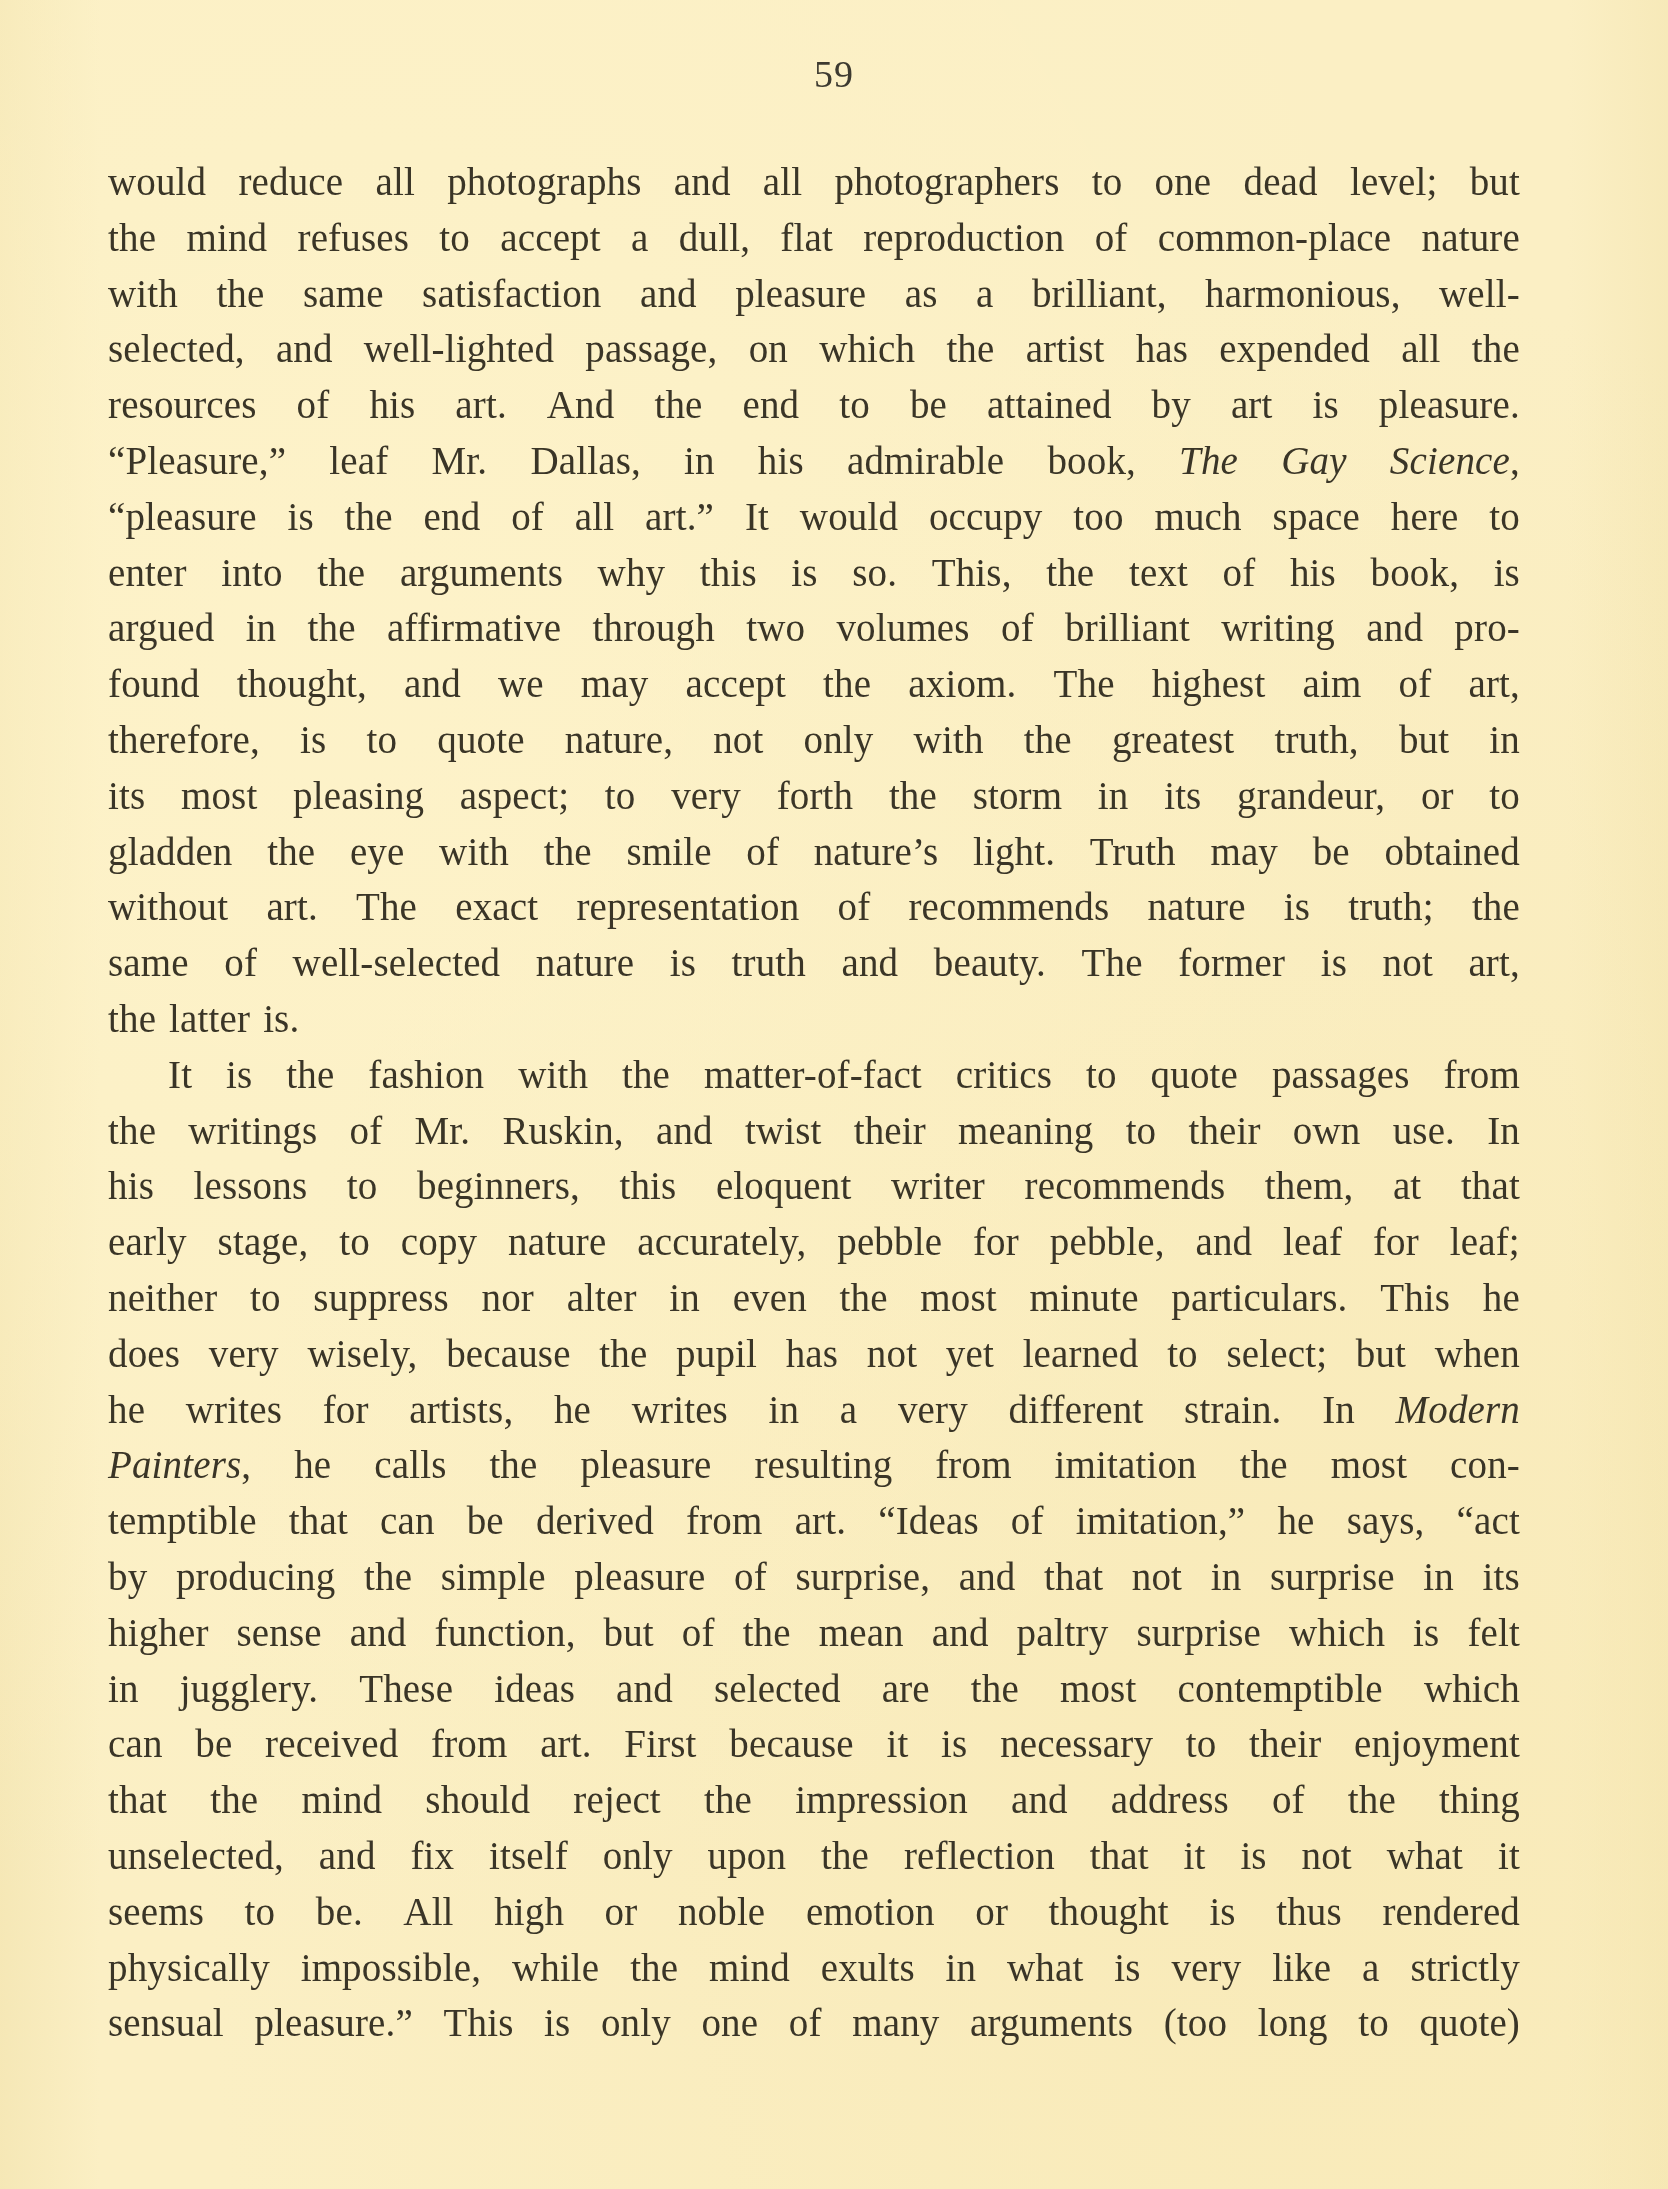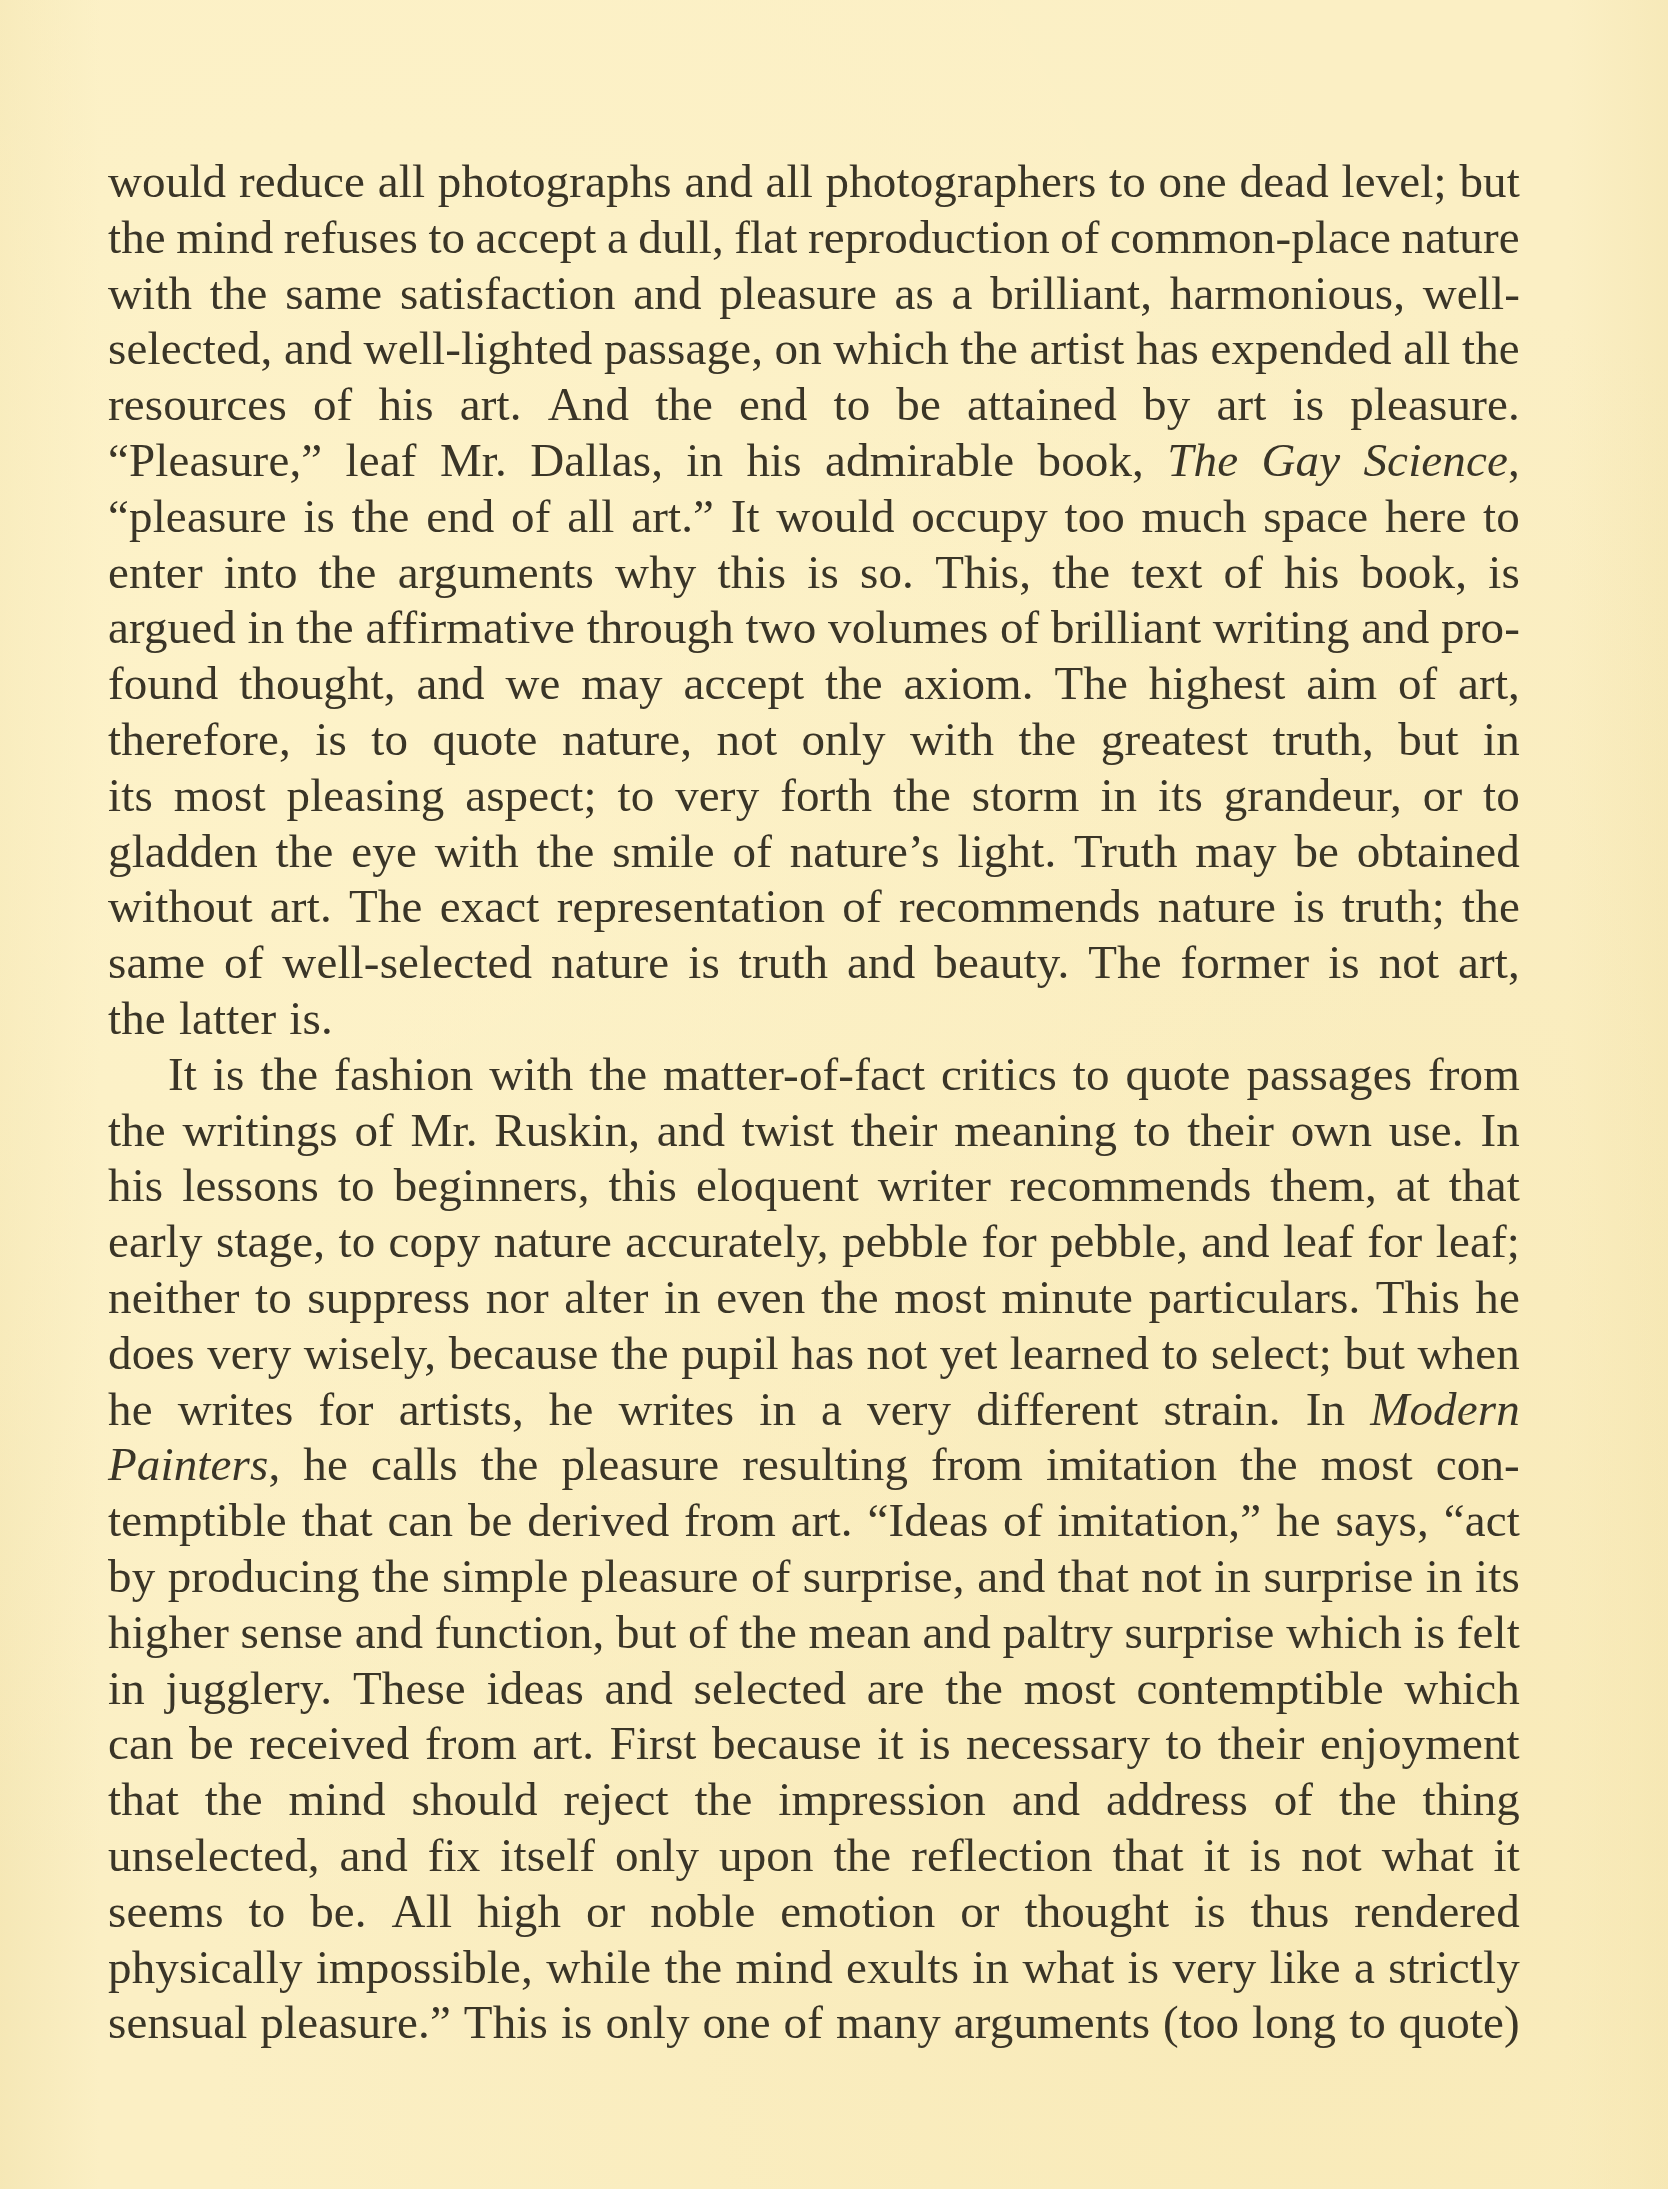--- a/index.html
+++ b/index.html
@@ -41,21 +41,21 @@
       position: absolute;
       left: 108px;
       top: 154px;
       width: 1412px;
     }
     .line {
       display: block;
       height: 55.8px;
       line-height: 55.8px;
       font-family: "Liberation Serif", "DejaVu Serif", serif;
-      font-size: 47px;
+      font-size: 39px;
       text-align: justify;
       text-align-last: justify;
       white-space: nowrap;
       color: #3a3527;
       letter-spacing: 0.15px;
       word-spacing: 2px;
     }
     .line.last {
       text-align-last: left;
     }
@@ -75,20 +75,21 @@
     }
     .line.flex.last {
       justify-content: flex-start;
       gap: 13px;
     }
   </style>
 </head>
 <body>
 
 <div class="page">
+  <div class="page-number">59</div>
   <div class="body-text" id="body-text">
       <div class="line flex">
         <span class="seg"><span>would</span></span>
         <span class="seg"><span>reduce</span></span>
         <span class="seg"><span>all</span></span>
         <span class="seg"><span>photographs</span></span>
         <span class="seg"><span>and</span></span>
         <span class="seg"><span>all</span></span>
         <span class="seg"><span>photographers</span></span>
         <span class="seg"><span>to</span></span>

